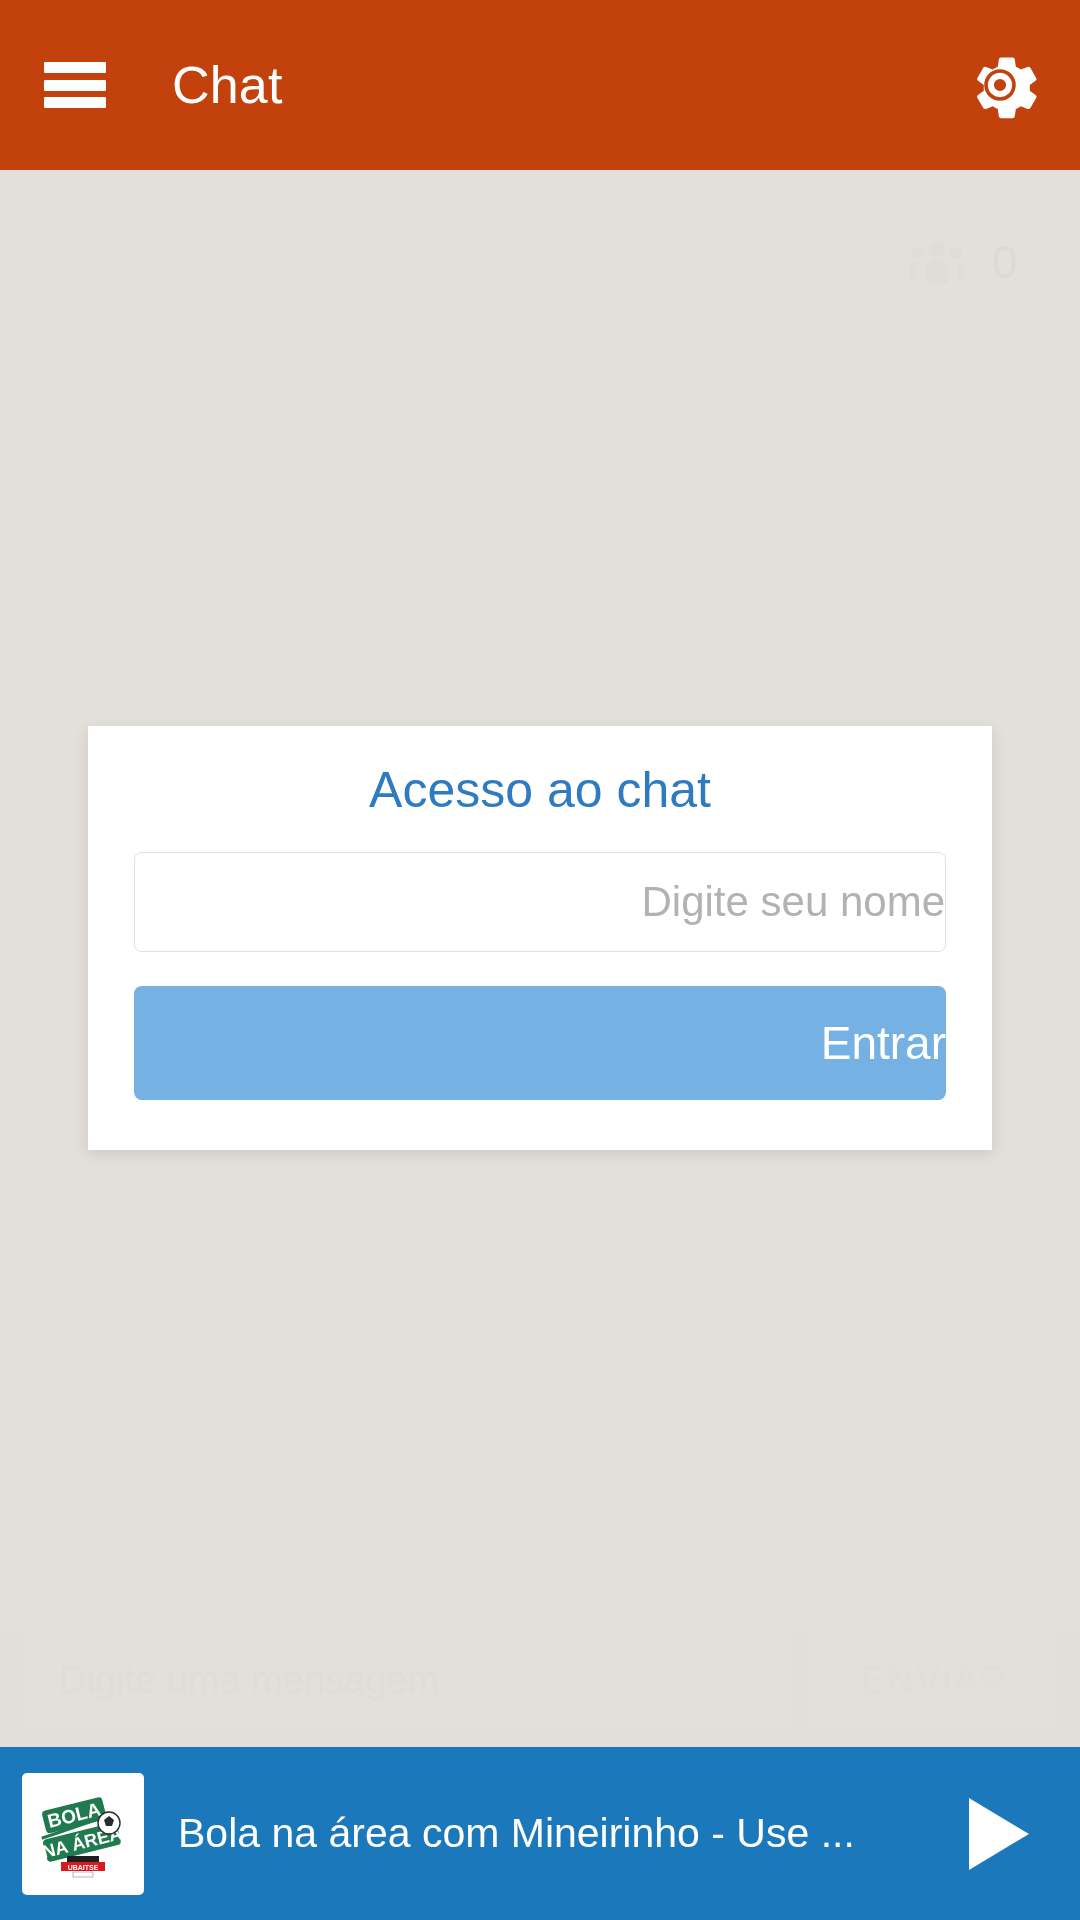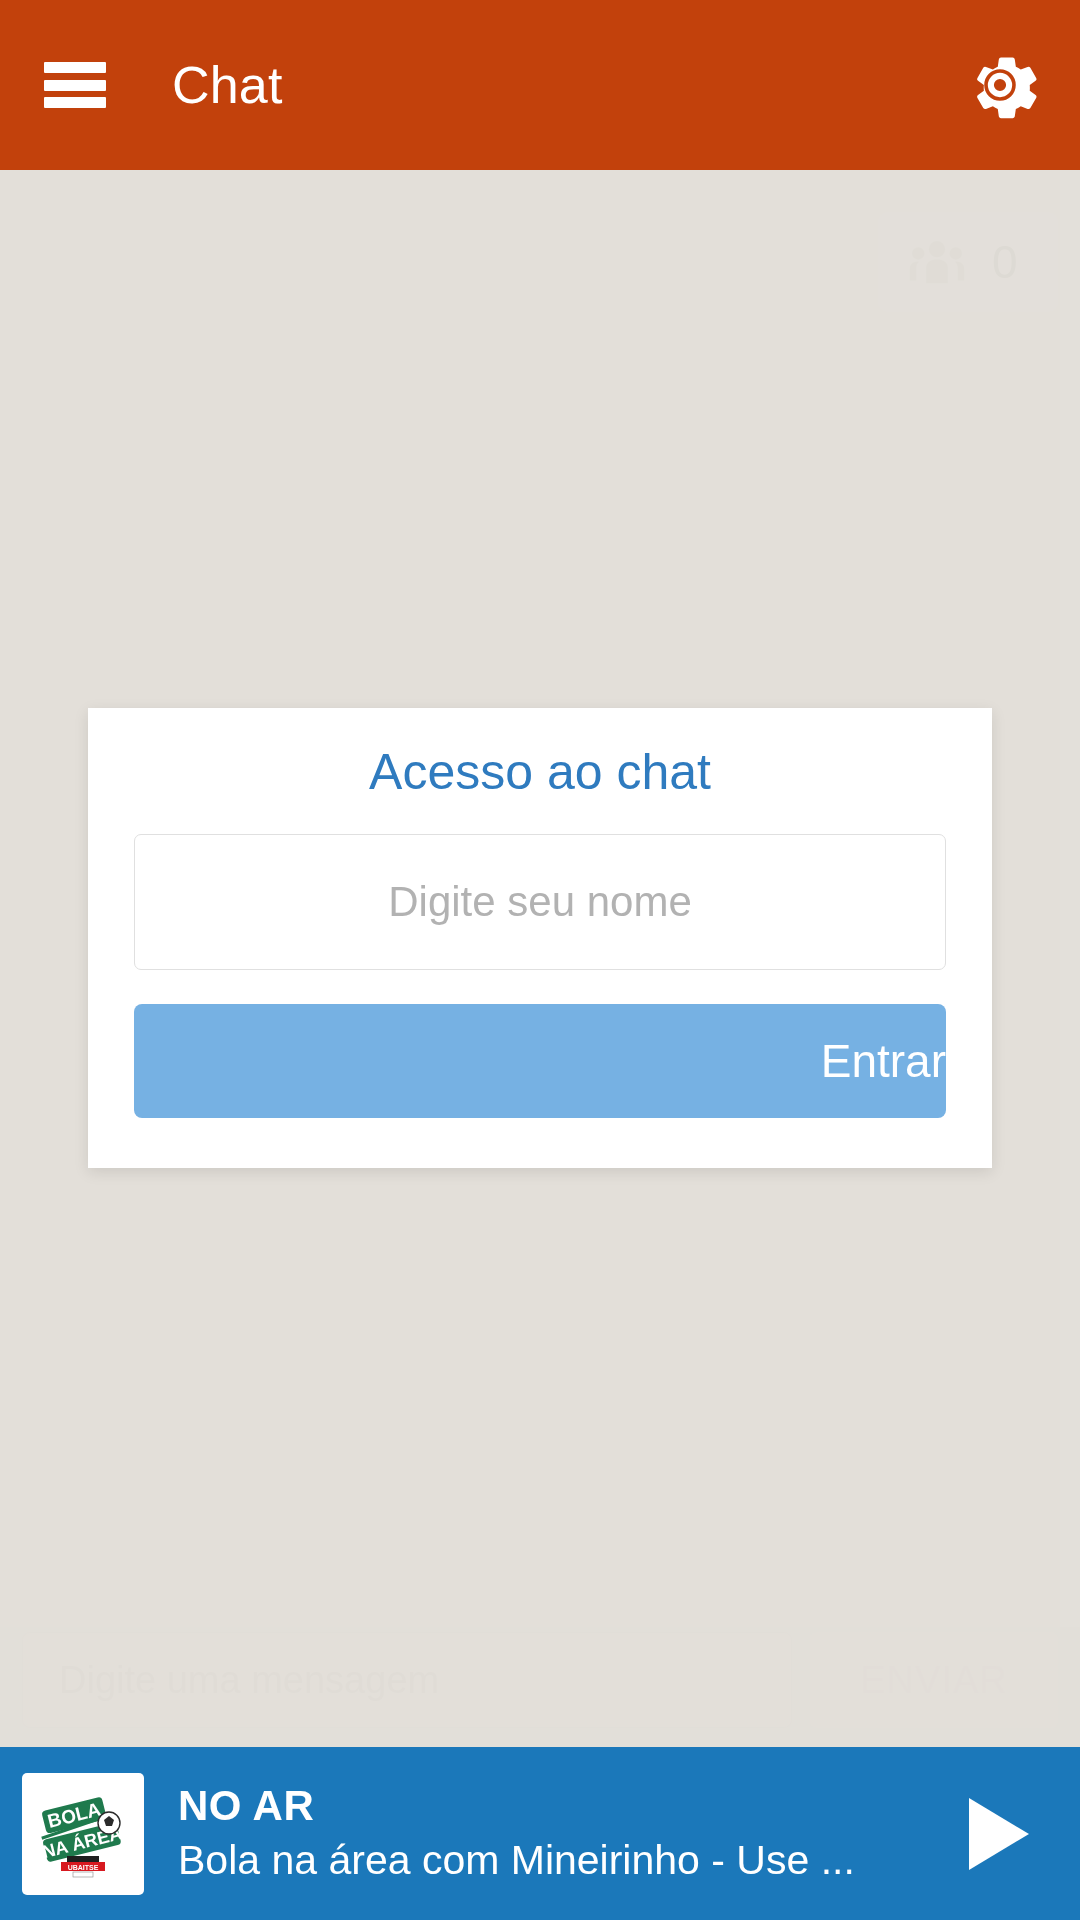--- a/index.html
+++ b/index.html
@@ -193,28 +193,28 @@
     color: #2f7bbf;
     font-size: 50px;
     font-weight: 400;
     margin-bottom: 32px;
     line-height: 1.2;
   }
 
   .name-input {
     display: block;
     width: 100%;
-    height: 136px;
+    height: 100px;
     border: 1px solid #e0e0e0;
     border-radius: 7px;
     background: #ffffff;
     font-size: 42px;
     font-family: "Liberation Sans", sans-serif;
     color: #444444;
-    text-align: center;
+    text-align: right;
     outline: none;
     margin-bottom: 34px;
   }
   .name-input::placeholder { color: #b2b2b2; opacity: 1; }
 
   .terms-row {
     display: flex;
     align-items: flex-start;
     gap: 30px;
     margin-bottom: 36px;
@@ -392,21 +392,20 @@
         <circle cx="82" cy="45" r="11" fill="#ffffff" stroke="#2b2b2b" stroke-width="1.4"></circle>
         <polygon points="82,38 87,42 85,48 79,48 77,42" fill="#2b2b2b"></polygon>
         <rect x="34" y="84" width="44" height="9" fill="#d71920"></rect>
         <text x="56" y="91.5" font-family="'Liberation Sans',sans-serif" font-size="7" font-weight="700" fill="#ffffff" text-anchor="middle">UBAITSE</text>
         <rect x="40" y="78" width="32" height="6" fill="#1f1f1f"></rect>
         <rect x="46" y="94" width="20" height="5" fill="#ffffff" stroke="#888888" stroke-width="0.6"></rect>
       </svg>
     </div>
 
     <div class="player-meta">
-      <div class="player-status">NO AR</div>
       <div class="player-title">Bola na área com Mineirinho - Use ...</div>
     </div>
 
     <div class="play-btn">
       <svg width="76" height="84" viewBox="0 0 76 84">
         <polygon points="10,6 70,42 10,78" fill="#ffffff"></polygon>
       </svg>
     </div>
   </div>
 

